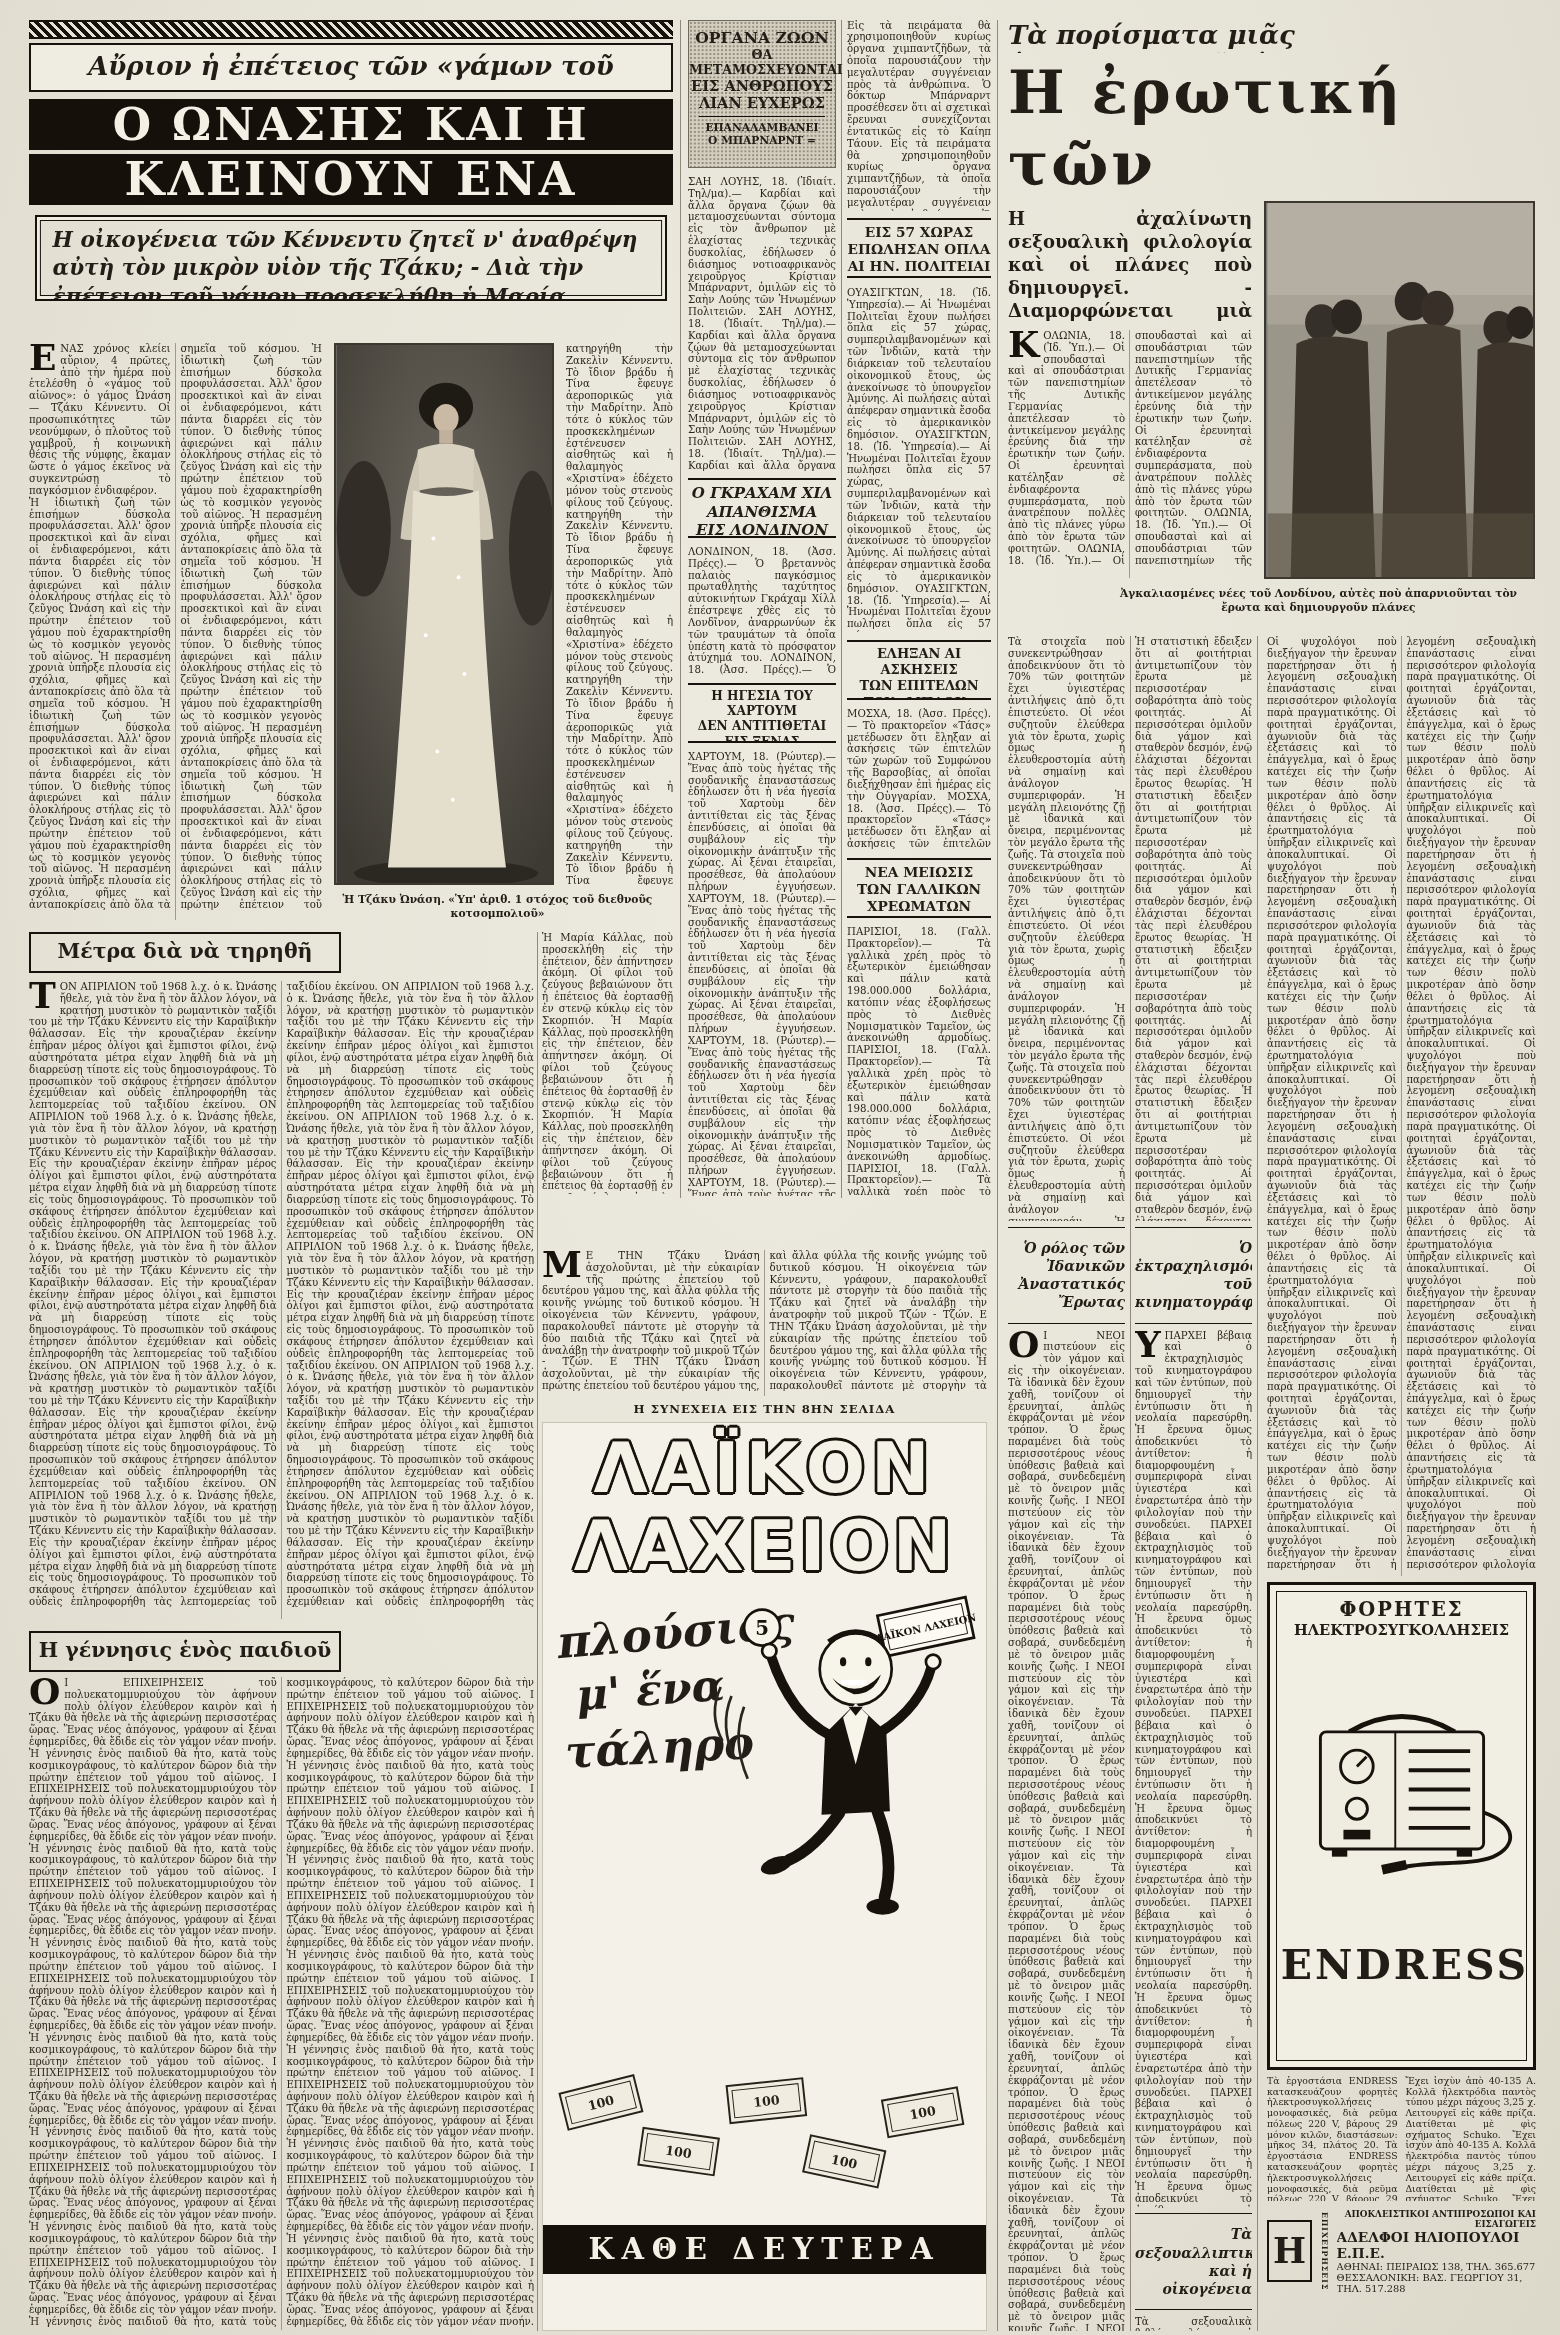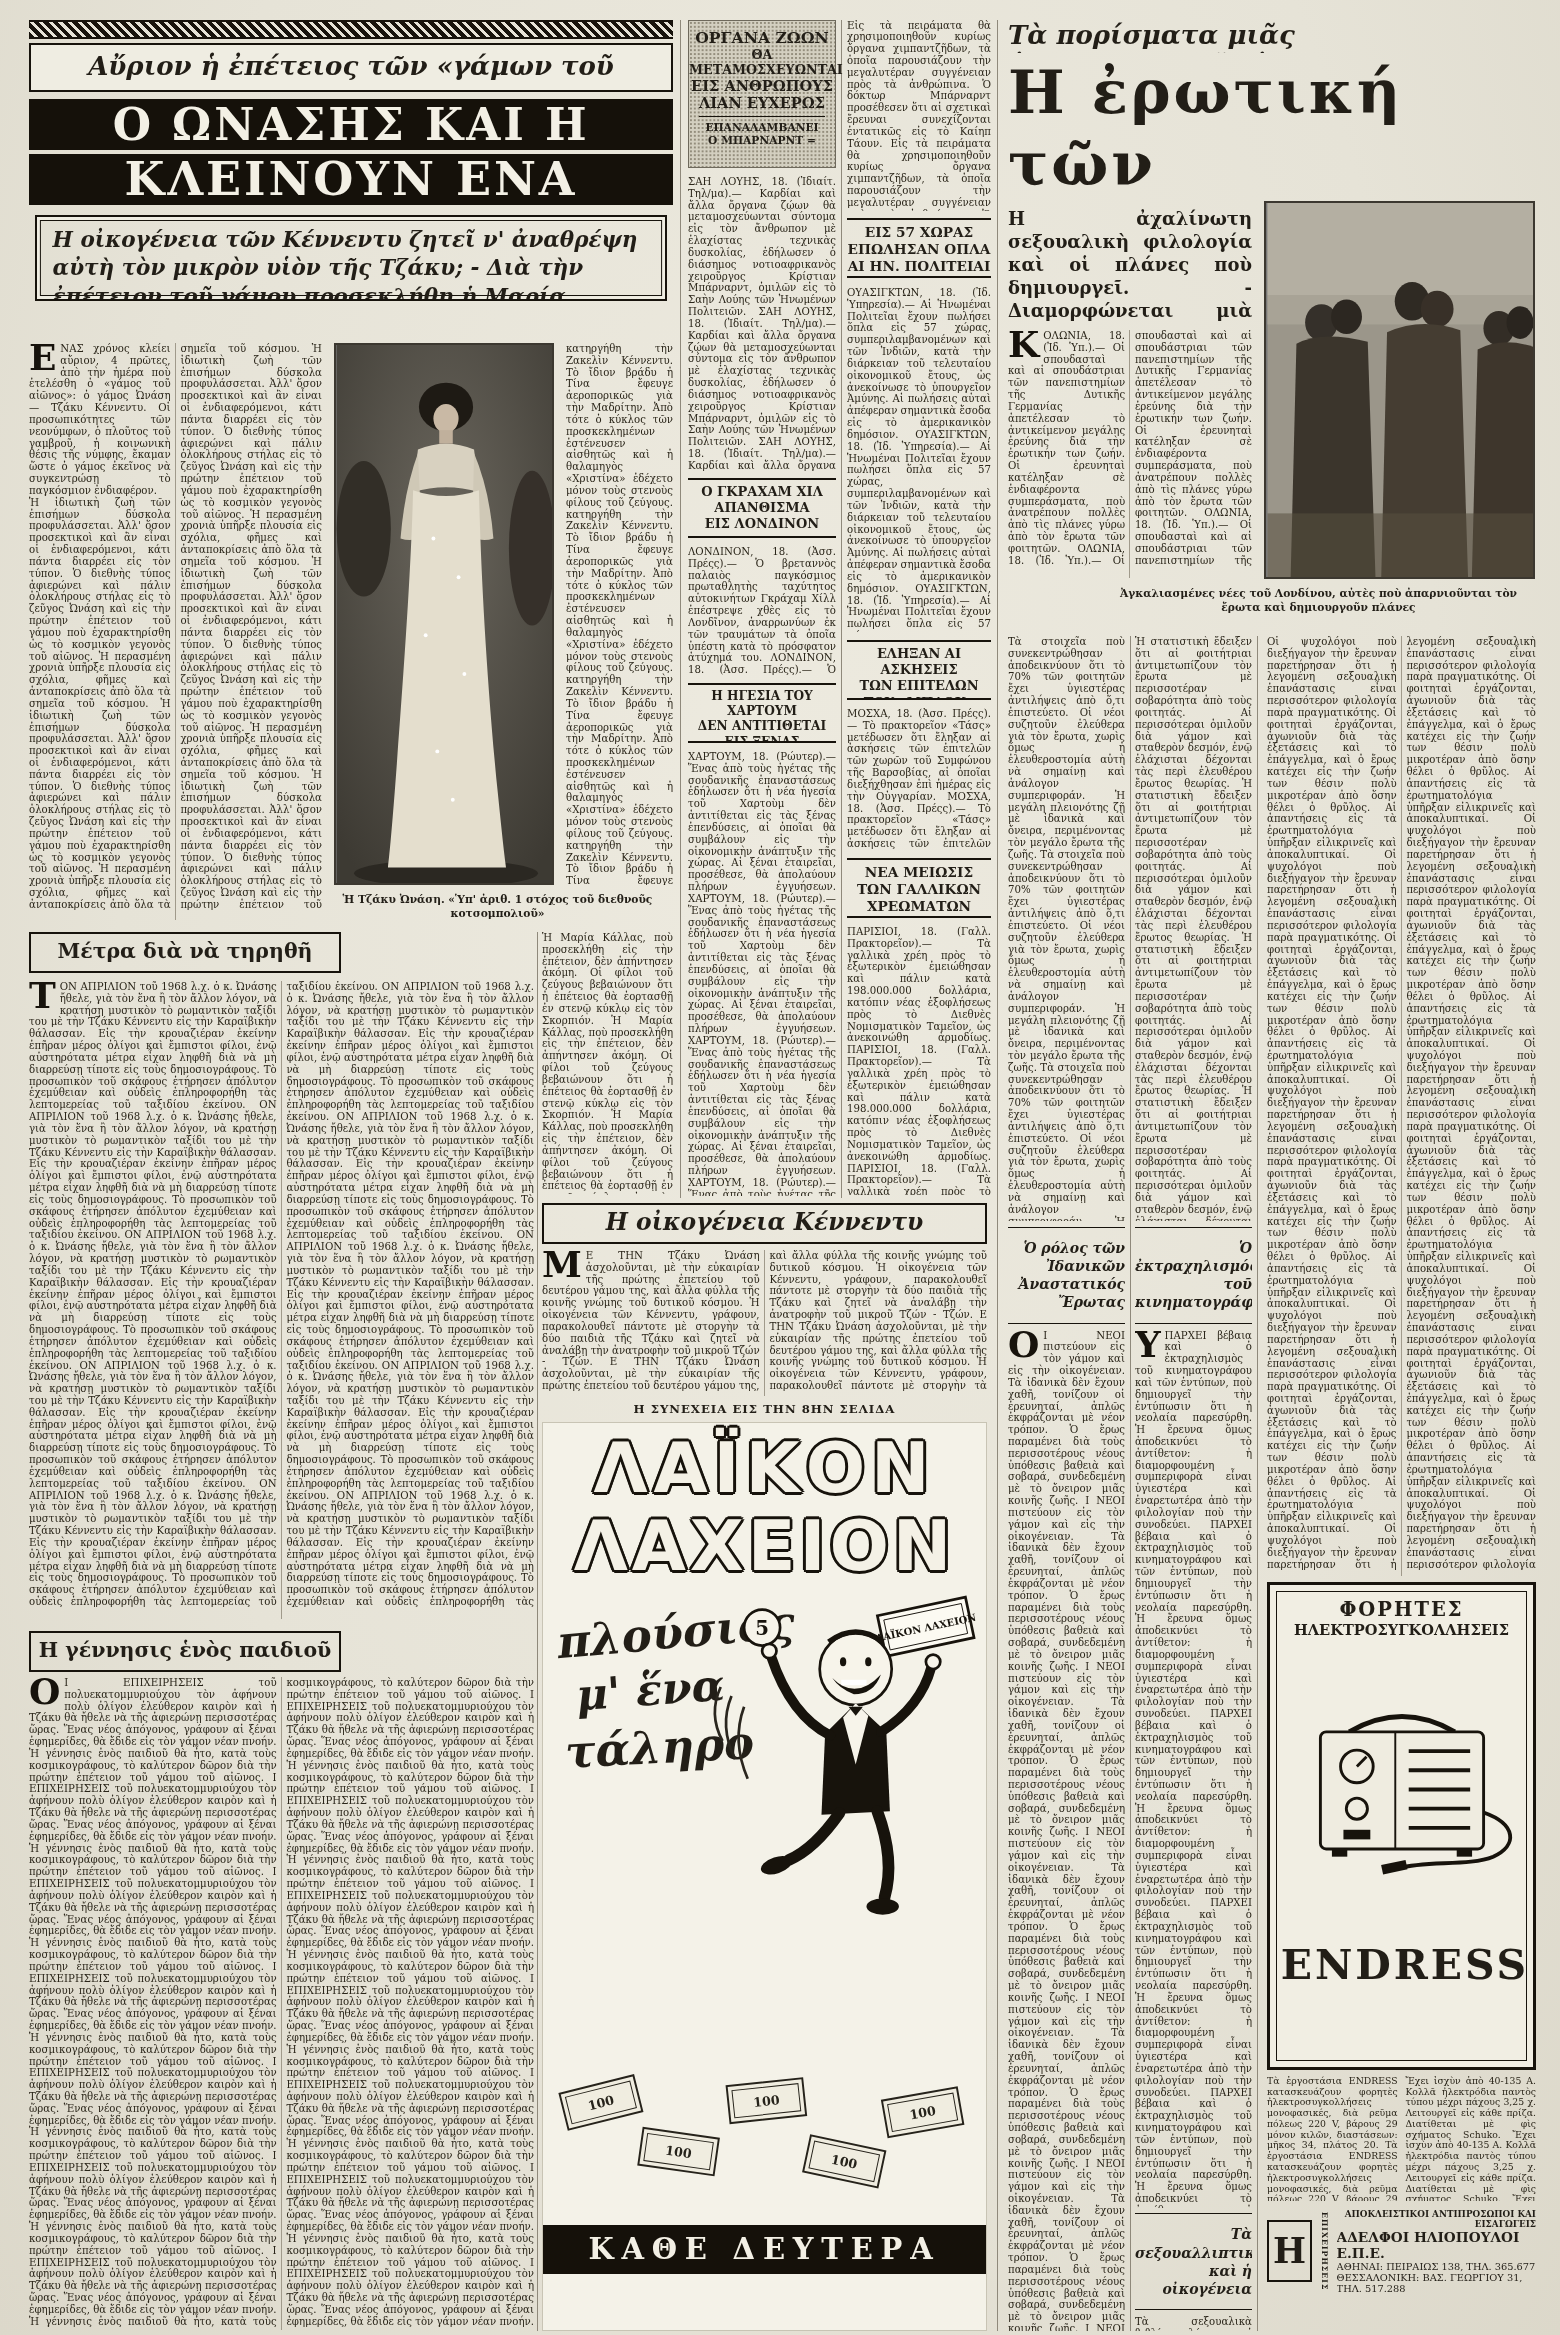--- a/index.html
+++ b/index.html
@@ -98,23 +98,20 @@
     <span>Μέτρα διὰ νὰ τηρηθῆ σιωπή</span>
   </div>
   <div class="abs news c2" style="left:29px;top:981px;width:505px;height:638px;">
     <p><span class="dc">Τ</span><span>ΟΝ ΑΠΡΙΛΙΟΝ τοῦ 1968 λ.χ. ὁ κ. Ὠνάσης ἤθελε, γιὰ τὸν ἕνα ἢ τὸν ἄλλον λόγον, νὰ κρατήσῃ μυστικὸν τὸ ρωμαντικὸν ταξίδι του μὲ τὴν Τζάκυ Κέννεντυ εἰς τὴν Καραϊβικὴν θάλασσαν. Εἰς τὴν κρουαζιέραν ἐκείνην ἐπῆραν μέρος ὀλίγοι καὶ ἔμπιστοι φίλοι, ἐνῷ αὐστηρότατα μέτρα εἶχαν ληφθῆ διὰ νὰ μὴ διαρρεύσῃ τίποτε εἰς τοὺς δημοσιογράφους. Τὸ προσωπικὸν τοῦ σκάφους ἐτήρησεν ἀπόλυτον ἐχεμύθειαν καὶ οὐδεὶς ἐπληροφορήθη τὰς λεπτομερείας τοῦ ταξιδίου ἐκείνου. ΟΝ ΑΠΡΙΛΙΟΝ τοῦ 1968 λ.χ. ὁ κ. Ὠνάσης ἤθελε, γιὰ τὸν ἕνα ἢ τὸν ἄλλον λόγον, νὰ κρατήσῃ μυστικὸν τὸ ρωμαντικὸν ταξίδι του μὲ τὴν Τζάκυ Κέννεντυ εἰς τὴν Καραϊβικὴν θάλασσαν. Εἰς τὴν κρουαζιέραν ἐκείνην ἐπῆραν μέρος ὀλίγοι καὶ ἔμπιστοι φίλοι, ἐνῷ αὐστηρότατα μέτρα εἶχαν ληφθῆ διὰ νὰ μὴ διαρρεύσῃ τίποτε εἰς τοὺς δημοσιογράφους. Τὸ προσωπικὸν τοῦ σκάφους ἐτήρησεν ἀπόλυτον ἐχεμύθειαν καὶ οὐδεὶς ἐπληροφορήθη τὰς λεπτομερείας τοῦ ταξιδίου ἐκείνου. ΟΝ ΑΠΡΙΛΙΟΝ τοῦ 1968 λ.χ. ὁ κ. Ὠνάσης ἤθελε, γιὰ τὸν ἕνα ἢ τὸν ἄλλον λόγον, νὰ κρατήσῃ μυστικὸν τὸ ρωμαντικὸν ταξίδι του μὲ τὴν Τζάκυ Κέννεντυ εἰς τὴν Καραϊβικὴν θάλασσαν. Εἰς τὴν κρουαζιέραν ἐκείνην ἐπῆραν μέρος ὀλίγοι καὶ ἔμπιστοι φίλοι, ἐνῷ αὐστηρότατα μέτρα εἶχαν ληφθῆ διὰ νὰ μὴ διαρρεύσῃ τίποτε εἰς τοὺς δημοσιογράφους. Τὸ προσωπικὸν τοῦ σκάφους ἐτήρησεν ἀπόλυτον ἐχεμύθειαν καὶ οὐδεὶς ἐπληροφορήθη τὰς λεπτομερείας τοῦ ταξιδίου ἐκείνου. ΟΝ ΑΠΡΙΛΙΟΝ τοῦ 1968 λ.χ. ὁ κ. Ὠνάσης ἤθελε, γιὰ τὸν ἕνα ἢ τὸν ἄλλον λόγον, νὰ κρατήσῃ μυστικὸν τὸ ρωμαντικὸν ταξίδι του μὲ τὴν Τζάκυ Κέννεντυ εἰς τὴν Καραϊβικὴν θάλασσαν. Εἰς τὴν κρουαζιέραν ἐκείνην ἐπῆραν μέρος ὀλίγοι καὶ ἔμπιστοι φίλοι, ἐνῷ αὐστηρότατα μέτρα εἶχαν ληφθῆ διὰ νὰ μὴ διαρρεύσῃ τίποτε εἰς τοὺς δημοσιογράφους. Τὸ προσωπικὸν τοῦ σκάφους ἐτήρησεν ἀπόλυτον ἐχεμύθειαν καὶ οὐδεὶς ἐπληροφορήθη τὰς λεπτομερείας τοῦ ταξιδίου ἐκείνου. ΟΝ ΑΠΡΙΛΙΟΝ τοῦ 1968 λ.χ. ὁ κ. Ὠνάσης ἤθελε, γιὰ τὸν ἕνα ἢ τὸν ἄλλον λόγον, νὰ κρατήσῃ μυστικὸν τὸ ρωμαντικὸν ταξίδι του μὲ τὴν Τζάκυ Κέννεντυ εἰς τὴν Καραϊβικὴν θάλασσαν. Εἰς τὴν κρουαζιέραν ἐκείνην ἐπῆραν μέρος ὀλίγοι καὶ ἔμπιστοι φίλοι, ἐνῷ αὐστηρότατα μέτρα εἶχαν ληφθῆ διὰ νὰ μὴ διαρρεύσῃ τίποτε εἰς τοὺς δημοσιογράφους. Τὸ προσωπικὸν τοῦ σκάφους ἐτήρησεν ἀπόλυτον ἐχεμύθειαν καὶ οὐδεὶς ἐπληροφορήθη τὰς λεπτομερείας τοῦ ταξιδίου ἐκείνου. ΟΝ ΑΠΡΙΛΙΟΝ τοῦ 1968 λ.χ. ὁ κ. Ὠνάσης ἤθελε, γιὰ τὸν ἕνα ἢ τὸν ἄλλον λόγον, νὰ κρατήσῃ μυστικὸν τὸ ρωμαντικὸν ταξίδι του μὲ τὴν Τζάκυ Κέννεντυ εἰς τὴν Καραϊβικὴν θάλασσαν. Εἰς τὴν κρουαζιέραν ἐκείνην ἐπῆραν μέρος ὀλίγοι καὶ ἔμπιστοι φίλοι, ἐνῷ αὐστηρότατα μέτρα εἶχαν ληφθῆ διὰ νὰ μὴ διαρρεύσῃ τίποτε εἰς τοὺς δημοσιογράφους. Τὸ προσωπικὸν τοῦ σκάφους ἐτήρησεν ἀπόλυτον ἐχεμύθειαν καὶ οὐδεὶς ἐπληροφορήθη τὰς λεπτομερείας τοῦ ταξιδίου ἐκείνου. ΟΝ ΑΠΡΙΛΙΟΝ τοῦ 1968 λ.χ. ὁ κ. Ὠνάσης ἤθελε, γιὰ τὸν ἕνα ἢ τὸν ἄλλον λόγον, νὰ κρατήσῃ μυστικὸν τὸ ρωμαντικὸν ταξίδι του μὲ τὴν Τζάκυ Κέννεντυ εἰς τὴν Καραϊβικὴν θάλασσαν. Εἰς τὴν κρουαζιέραν ἐκείνην ἐπῆραν μέρος ὀλίγοι καὶ ἔμπιστοι φίλοι, ἐνῷ αὐστηρότατα μέτρα εἶχαν ληφθῆ διὰ νὰ μὴ διαρρεύσῃ τίποτε εἰς τοὺς δημοσιογράφους. Τὸ προσωπικὸν τοῦ σκάφους ἐτήρησεν ἀπόλυτον ἐχεμύθειαν καὶ οὐδεὶς ἐπληροφορήθη τὰς λεπτομερείας τοῦ ταξιδίου ἐκείνου. ΟΝ ΑΠΡΙΛΙΟΝ τοῦ 1968 λ.χ. ὁ κ. Ὠνάσης ἤθελε, γιὰ τὸν ἕνα ἢ τὸν ἄλλον λόγον, νὰ κρατήσῃ μυστικὸν τὸ ρωμαντικὸν ταξίδι του μὲ τὴν Τζάκυ Κέννεντυ εἰς τὴν Καραϊβικὴν θάλασσαν. Εἰς τὴν κρουαζιέραν ἐκείνην ἐπῆραν μέρος ὀλίγοι καὶ ἔμπιστοι φίλοι, ἐνῷ αὐστηρότατα μέτρα εἶχαν ληφθῆ διὰ νὰ μὴ διαρρεύσῃ τίποτε εἰς τοὺς δημοσιογράφους. Τὸ προσωπικὸν τοῦ σκάφους ἐτήρησεν ἀπόλυτον ἐχεμύθειαν καὶ οὐδεὶς ἐπληροφορήθη τὰς λεπτομερείας τοῦ ταξιδίου ἐκείνου. ΟΝ ΑΠΡΙΛΙΟΝ τοῦ 1968 λ.χ. ὁ κ. Ὠνάσης ἤθελε, γιὰ τὸν ἕνα ἢ τὸν ἄλλον λόγον, νὰ κρατήσῃ μυστικὸν τὸ ρωμαντικὸν ταξίδι του μὲ τὴν Τζάκυ Κέννεντυ εἰς τὴν Καραϊβικὴν θάλασσαν. Εἰς τὴν κρουαζιέραν ἐκείνην ἐπῆραν μέρος ὀλίγοι καὶ ἔμπιστοι φίλοι, ἐνῷ αὐστηρότατα μέτρα εἶχαν ληφθῆ διὰ νὰ μὴ διαρρεύσῃ τίποτε εἰς τοὺς δημοσιογράφους. Τὸ προσωπικὸν τοῦ σκάφους ἐτήρησεν ἀπόλυτον ἐχεμύθειαν καὶ οὐδεὶς ἐπληροφορήθη τὰς λεπτομερείας τοῦ ταξιδίου ἐκείνου. ΟΝ ΑΠΡΙΛΙΟΝ τοῦ 1968 λ.χ. ὁ κ. Ὠνάσης ἤθελε, γιὰ τὸν ἕνα ἢ τὸν ἄλλον λόγον, νὰ κρατήσῃ μυστικὸν τὸ ρωμαντικὸν ταξίδι του μὲ τὴν Τζάκυ Κέννεντυ εἰς τὴν Καραϊβικὴν θάλασσαν. Εἰς τὴν κρουαζιέραν ἐκείνην ἐπῆραν μέρος ὀλίγοι καὶ ἔμπιστοι φίλοι, ἐνῷ αὐστηρότατα μέτρα εἶχαν ληφθῆ διὰ νὰ μὴ διαρρεύσῃ τίποτε εἰς τοὺς δημοσιογράφους. Τὸ προσωπικὸν τοῦ σκάφους ἐτήρησεν ἀπόλυτον ἐχεμύθειαν καὶ οὐδεὶς ἐπληροφορήθη τὰς λεπτομερείας τοῦ ταξιδίου ἐκείνου. ΟΝ ΑΠΡΙΛΙΟΝ τοῦ 1968 λ.χ. ὁ κ. Ὠνάσης ἤθελε, γιὰ τὸν ἕνα ἢ τὸν ἄλλον λόγον, νὰ κρατήσῃ μυστικὸν τὸ ρωμαντικὸν ταξίδι του μὲ τὴν Τζάκυ Κέννεντυ εἰς τὴν Καραϊβικὴν θάλασσαν. Εἰς τὴν κρουαζιέραν ἐκείνην ἐπῆραν μέρος ὀλίγοι καὶ ἔμπιστοι φίλοι, ἐνῷ αὐστηρότατα μέτρα εἶχαν ληφθῆ διὰ νὰ μὴ διαρρεύσῃ τίποτε εἰς τοὺς δημοσιογράφους. Τὸ προσωπικὸν τοῦ σκάφους ἐτήρησεν ἀπόλυτον ἐχεμύθειαν καὶ οὐδεὶς ἐπληροφορήθη τὰς λεπτομερείας τοῦ ταξιδίου ἐκείνου. ΟΝ ΑΠΡΙΛΙΟΝ τοῦ 1968 λ.χ. ὁ κ. Ὠνάσης ἤθελε, γιὰ τὸν ἕνα ἢ τὸν ἄλλον λόγον, νὰ κρατήσῃ μυστικὸν τὸ ρωμαντικὸν ταξίδι του μὲ τὴν Τζάκυ Κέννεντυ εἰς τὴν Καραϊβικὴν θάλασσαν. Εἰς τὴν κρουαζιέραν ἐκείνην ἐπῆραν μέρος ὀλίγοι καὶ ἔμπιστοι φίλοι, ἐνῷ αὐστηρότατα μέτρα εἶχαν ληφθῆ διὰ νὰ μὴ διαρρεύσῃ τίποτε εἰς τοὺς δημοσιογράφους. Τὸ προσωπικὸν τοῦ σκάφους ἐτήρησεν ἀπόλυτον ἐχεμύθειαν καὶ οὐδεὶς ἐπληροφορήθη τὰς λεπτομερείας τοῦ ταξιδίου ἐκείνου.</span></p>
   </div>
 
   <div class="abs news" style="left:542px;top:932px;width:131px;height:263px;">
     <div>Ἡ Μαρία Κάλλας, ποὺ προσεκλήθη εἰς τὴν ἐπέτειον, δὲν ἀπήντησεν ἀκόμη. Οἱ φίλοι τοῦ ζεύγους βεβαιώνουν ὅτι ἡ ἐπέτειος θὰ ἑορτασθῇ ἐν στενῷ κύκλῳ εἰς τὸν Σκορπιόν. Ἡ Μαρία Κάλλας, ποὺ προσεκλήθη εἰς τὴν ἐπέτειον, δὲν ἀπήντησεν ἀκόμη. Οἱ φίλοι τοῦ ζεύγους βεβαιώνουν ὅτι ἡ ἐπέτειος θὰ ἑορτασθῇ ἐν στενῷ κύκλῳ εἰς τὸν Σκορπιόν. Ἡ Μαρία Κάλλας, ποὺ προσεκλήθη εἰς τὴν ἐπέτειον, δὲν ἀπήντησεν ἀκόμη. Οἱ φίλοι τοῦ ζεύγους βεβαιώνουν ὅτι ἡ ἐπέτειος θὰ ἑορτασθῇ ἐν στενῷ κύκλῳ εἰς τὸν Σκορπιόν. Ἡ Μαρία Κάλλας, ποὺ προσεκλήθη εἰς τὴν ἐπέτειον, δὲν ἀπήντησεν ἀκόμη. Οἱ φίλοι τοῦ ζεύγους βεβαιώνουν ὅτι ἡ ἐπέτειος θὰ ἑορτασθῇ ἐν στενῷ κύκλῳ εἰς τὸν Σκορπιόν.</div>
   </div>
 
-  <div class="abs boxtitle" style="left:542px;top:1203px;width:445px;height:41px;font-size:23.4px;line-height:35px;font-style:italic;">
-    <span>Η οἰκογένεια Κέννεντυ</span>
-  </div>
   <div class="abs news c2" style="left:542px;top:1250px;width:445px;height:146px;">
     <p><span class="dc">Μ</span><span>Ε ΤΗΝ Τζάκυ Ὠνάση ἀσχολοῦνται, μὲ τὴν εὐκαιρίαν τῆς πρώτης ἐπετείου τοῦ δευτέρου γάμου της, καὶ ἄλλα φύλλα τῆς κοινῆς γνώμης τοῦ δυτικοῦ κόσμου. Ἡ οἰκογένεια τῶν Κέννεντυ, γράφουν, παρακολουθεῖ πάντοτε μὲ στοργὴν τὰ δύο παιδιὰ τῆς Τζάκυ καὶ ζητεῖ νὰ ἀναλάβῃ τὴν ἀνατροφὴν τοῦ μικροῦ Τζών - Τζών. Ε ΤΗΝ Τζάκυ Ὠνάση ἀσχολοῦνται, μὲ τὴν εὐκαιρίαν τῆς πρώτης ἐπετείου τοῦ δευτέρου γάμου της, καὶ ἄλλα φύλλα τῆς κοινῆς γνώμης τοῦ δυτικοῦ κόσμου. Ἡ οἰκογένεια τῶν Κέννεντυ, γράφουν, παρακολουθεῖ πάντοτε μὲ στοργὴν τὰ δύο παιδιὰ τῆς Τζάκυ καὶ ζητεῖ νὰ ἀναλάβῃ τὴν ἀνατροφὴν τοῦ μικροῦ Τζών - Τζών. Ε ΤΗΝ Τζάκυ Ὠνάση ἀσχολοῦνται, μὲ τὴν εὐκαιρίαν τῆς πρώτης ἐπετείου τοῦ δευτέρου γάμου της, καὶ ἄλλα φύλλα τῆς κοινῆς γνώμης τοῦ δυτικοῦ κόσμου. Ἡ οἰκογένεια τῶν Κέννεντυ, γράφουν, παρακολουθεῖ πάντοτε μὲ στοργὴν τὰ δύο παιδιὰ τῆς Τζάκυ καὶ ζητεῖ νὰ ἀναλάβῃ τὴν ἀνατροφὴν τοῦ μικροῦ Τζών - Τζών. Ε ΤΗΝ Τζάκυ Ὠνάση ἀσχολοῦνται, μὲ τὴν εὐκαιρίαν τῆς πρώτης ἐπετείου τοῦ δευτέρου γάμου της, καὶ ἄλλα φύλλα τῆς κοινῆς γνώμης τοῦ δυτικοῦ κόσμου. Ἡ οἰκογένεια τῶν Κέννεντυ, γράφουν, παρακολουθεῖ πάντοτε μὲ στοργὴν τὰ δύο παιδιὰ τῆς Τζάκυ καὶ ζητεῖ νὰ ἀναλάβῃ τὴν ἀνατροφὴν τοῦ μικροῦ Τζών - Τζών.</span></p>
   </div>
   <div class="abs" style="left:542px;top:1402px;width:445px;text-align:center;font-weight:bold;font-size:11.7px;letter-spacing:1px;">
     <span>Η ΣΥΝΕΧΕΙΑ ΕΙΣ ΤΗΝ 8ΗΝ ΣΕΛΙΔΑ</span>
   </div>
 
   <div class="abs" style="left:542px;top:1422px;width:445px;height:909px;background:#f4f2e8;border:1px solid #c8c4b4;overflow:hidden;">
     <div class="otl" style="position:absolute;left:0;top:3.9px;width:100%;text-align:center;font-family:'DejaVu Sans',sans-serif;font-weight:bold;font-size:70px;letter-spacing:5.9px;">
       <span>ΛΑΪΚΟΝ</span>
@@ -210,21 +207,21 @@
     <div style="font-weight:bold;font-size:12.7px;">ΘΑ ΜΕΤΑΜΟΣΧΕΥΩΝΤΑΙ</div>
     <div style="font-weight:bold;font-size:14.6px;">ΕΙΣ ΑΝΘΡΩΠΟΥΣ</div>
     <div style="font-weight:bold;font-size:14.6px;margin-bottom:4.9px;">ΛΙΑΝ ΕΥΧΕΡΩΣ</div>
     <div style="border-top:1px solid #17130c;margin:0 9.8px;padding-top:3.9px;font-weight:bold;font-size:10.7px;">ΕΠΑΝΑΛΑΜΒΑΝΕΙ</div>
     <div style="font-weight:bold;font-size:10.7px;">Ο ΜΠΑΡΝΑΡΝΤ =</div>
   </div>
   <div class="abs news" style="left:688px;top:176px;width:148px;height:295px;">
     <div>ΣΑΗ ΛΟΥΗΣ, 18. (Ἰδιαίτ. Τηλ/μα).— Καρδίαι καὶ ἄλλα ὄργανα ζῴων θὰ μεταμοσχεύωνται σύντομα εἰς τὸν ἄνθρωπον μὲ ἐλαχίστας τεχνικὰς δυσκολίας, ἐδήλωσεν ὁ διάσημος νοτιοαφρικανὸς χειροῦργος Κρίστιαν Μπάρναρντ, ὁμιλῶν εἰς τὸ Σαὴν Λούης τῶν Ἡνωμένων Πολιτειῶν. ΣΑΗ ΛΟΥΗΣ, 18. (Ἰδιαίτ. Τηλ/μα).— Καρδίαι καὶ ἄλλα ὄργανα ζῴων θὰ μεταμοσχεύωνται σύντομα εἰς τὸν ἄνθρωπον μὲ ἐλαχίστας τεχνικὰς δυσκολίας, ἐδήλωσεν ὁ διάσημος νοτιοαφρικανὸς χειροῦργος Κρίστιαν Μπάρναρντ, ὁμιλῶν εἰς τὸ Σαὴν Λούης τῶν Ἡνωμένων Πολιτειῶν. ΣΑΗ ΛΟΥΗΣ, 18. (Ἰδιαίτ. Τηλ/μα).— Καρδίαι καὶ ἄλλα ὄργανα ζῴων θὰ μεταμοσχεύωνται σύντομα εἰς τὸν ἄνθρωπον μὲ ἐλαχίστας τεχνικὰς δυσκολίας, ἐδήλωσεν ὁ διάσημος νοτιοαφρικανὸς χειροῦργος Κρίστιαν Μπάρναρντ, ὁμιλῶν εἰς τὸ Σαὴν Λούης τῶν Ἡνωμένων Πολιτειῶν.</div>
   </div>
 
-  <div class="abs midtitle" style="left:688px;top:478px;width:148px;height:60px;font-size:13px;">
+  <div class="abs midtitle" style="left:688px;top:478px;width:148px;height:60px;font-size:15px;font-style:italic;">
     <div>Ο ΓΚΡΑΧΑΜ ΧΙΛ</div>
     <div>ΑΠΑΝΘΙΣΜΑ</div>
     <div>ΕΙΣ ΛΟΝΔΙΝΟΝ</div>
   </div>
   <div class="abs news" style="left:688px;top:546px;width:148px;height:129px;">
     <div>ΛΟΝΔΙΝΟΝ, 18. (Ἀσσ. Πρέςς).— Ὁ βρεταννὸς παλαιὸς παγκόσμιος πρωταθλητὴς ταχύτητος αὐτοκινήτων Γκράχαμ Χίλλ ἐπέστρεψε χθὲς εἰς τὸ Λονδῖνον, ἀναρρωνύων ἐκ τῶν τραυμάτων τὰ ὁποῖα ὑπέστη κατὰ τὸ πρόσφατον ἀτύχημά του. ΛΟΝΔΙΝΟΝ, 18. (Ἀσσ. Πρέςς).— Ὁ βρεταννὸς παλαιὸς παγκόσμιος πρωταθλητὴς ταχύτητος αὐτοκινήτων Γκράχαμ Χίλλ ἐπέστρεψε χθὲς εἰς τὸ Λονδῖνον, ἀναρρωνύων ἐκ τῶν τραυμάτων τὰ ὁποῖα ὑπέστη κατὰ τὸ πρόσφατον ἀτύχημά του.</div>
   </div>
 
   <div class="abs midtitle" style="left:688px;top:683px;width:148px;height:60px;font-size:12.2px;">
     <div>Η ΗΓΕΣΙΑ ΤΟΥ ΧΑΡΤΟΥΜ</div>

